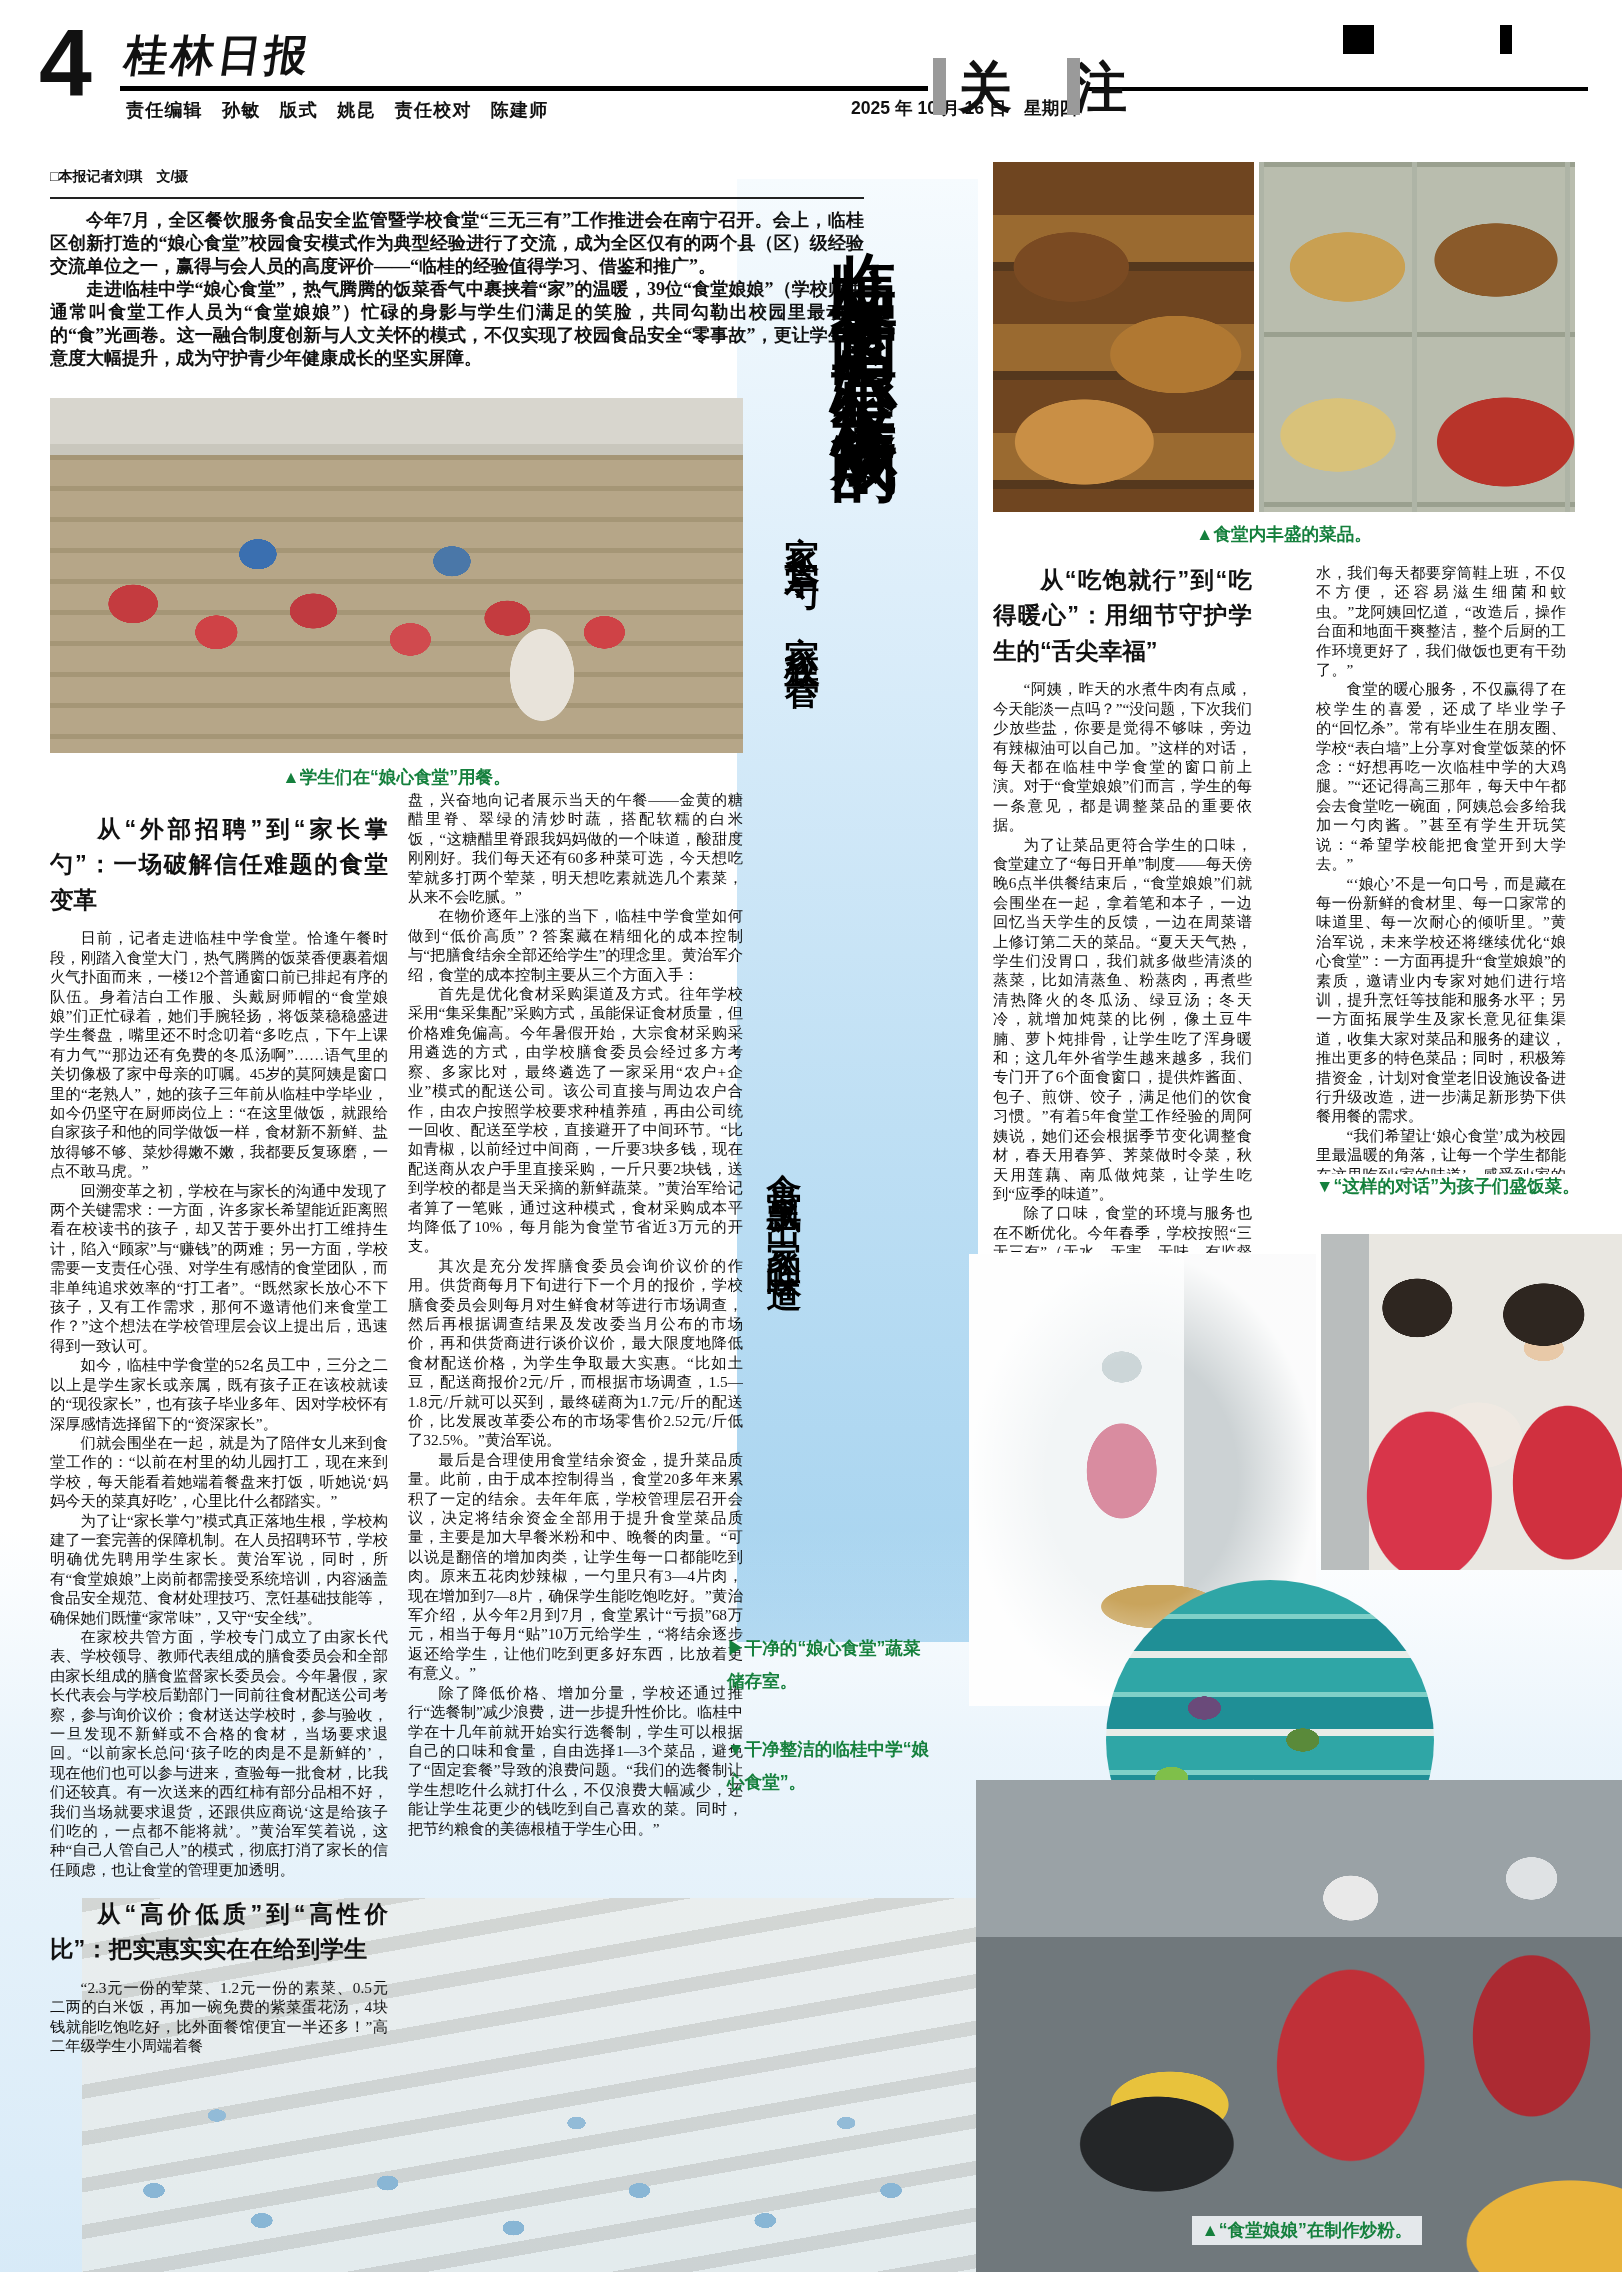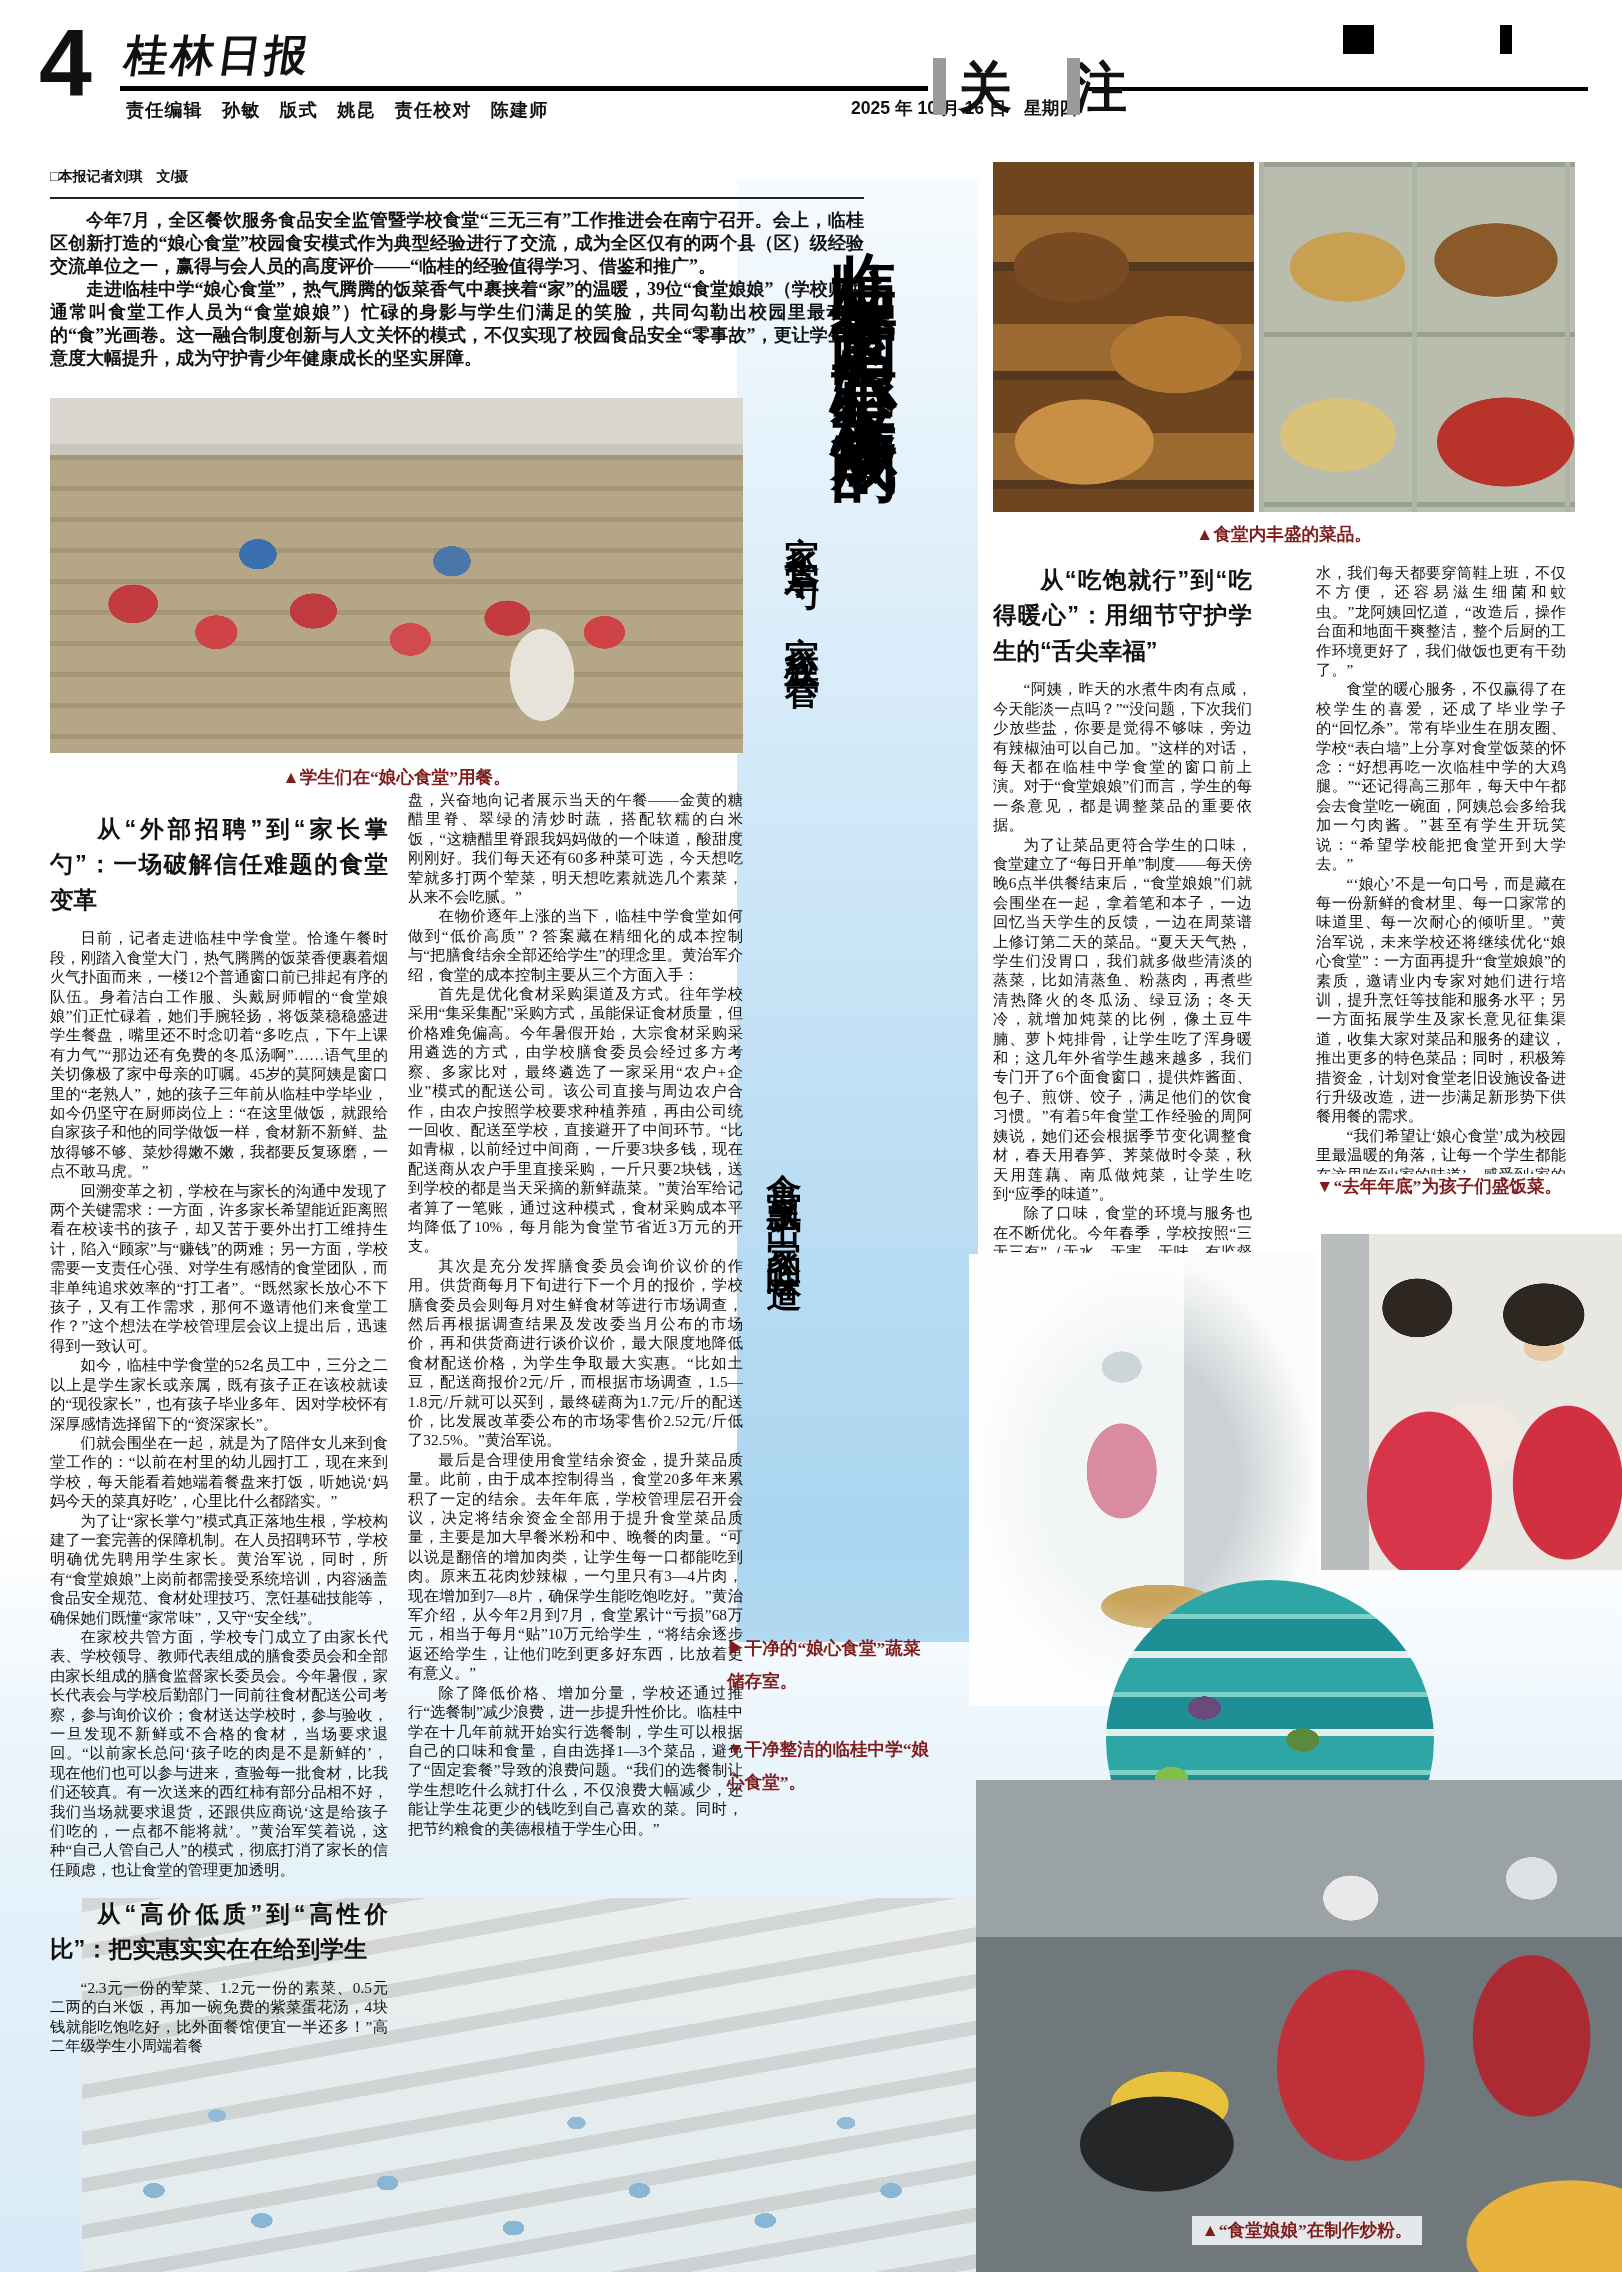--- a/index.html
+++ b/index.html
@@ -37,22 +37,22 @@
          background:linear-gradient(180deg,#f6fbfe 0%,#ddeefa 28%,#bedff4 65%,#a6d3ef 100%);}
   #wash{left:0;top:1528px;width:1622px;height:745px;z-index:0;
         background:linear-gradient(180deg,rgba(214,234,248,0) 0%,rgba(214,234,248,.5) 30%,rgba(189,220,242,.6) 100%);}
   #headline-main{left:820px;top:199px;height:1457px;writing-mode:vertical-rl;z-index:2;
         font-size:66px;font-weight:900;letter-spacing:11.8px;font-family:"Liberation Sans",sans-serif;color:#000;}
   .subhead{writing-mode:vertical-rl;font-size:35px;font-weight:bold;letter-spacing:13px;z-index:2;
         font-family:"Liberation Serif",serif;color:#000;}
   #subhead-upper{left:777px;top:508px;}
   #subhead-lower{left:759px;top:1145px;}
   
-  .caption{position:absolute;font-family:Liberation Serif, serif;font-weight:bold;font-size:17.6px;
-           line-height:1.9;z-index:4;color:#7f1d1d;}
+  .caption{position:absolute;font-family:Liberation Sans, sans-serif;font-weight:bold;font-size:17.6px;
+           line-height:1.9;z-index:4;color:#15803d;}
   .cap-center{text-align:center;}
   
   .photo{position:absolute;overflow:hidden;z-index:1;}
   .fade{position:absolute;inset:0;background:radial-gradient(closest-side,rgba(255,255,255,0) 55%,rgba(255,255,255,.92) 100%);}
   #photo-dining{left:50px;top:398px;width:693px;height:355px;
     background:
       radial-gradient(41px 32px at 12% 58%, #c43b3f 60%, transparent 61%),
       radial-gradient(35px 28px at 24% 66%, #cf4246 60%, transparent 61%),
       radial-gradient(39px 29px at 38% 60%, #c03a40 60%, transparent 61%),
       radial-gradient(34px 27px at 52% 68%, #d04a4e 60%, transparent 61%),
@@ -167,21 +167,21 @@
   <div class="photo" id="photo-counter"></div>
   <div class="photo" id="photo-serving">
       <div class="fade"></div>
     </div>
   <div class="photo" id="photo-veg"></div>
   <div class="photo" id="photo-hall"></div>
   <div class="photo" id="photo-wok"></div>
 
   <div class="caption cap-center" style="left:50px;top:761px;width:693px;">▲学生们在“娘心食堂”用餐。</div>
   <div class="caption cap-center" style="left:993px;top:518px;width:582px;">▲食堂内丰盛的菜品。</div>
-  <div class="caption" style="left:1316px;top:1174px;width:306px;line-height:1.4;">▼“去年年底”为孩子们盛饭菜。</div>
+  <div class="caption" style="left:1316px;top:1174px;width:306px;line-height:1.4;">▼“这样的对话”为孩子们盛饭菜。</div>
   <div class="caption" style="left:727px;top:1632px;width:203px;">▶干净的“娘心食堂”蔬菜储存室。</div>
   <div class="caption" style="left:727px;top:1733px;width:203px;">▼干净整洁的临桂中学“娘心食堂”。</div>
   <div class="caption" id="wok-caption">▲“食堂娘娘”在制作炒粉。</div>
 
   <div class="col" style="left:50px;top:812px;width:338px;height:1351px;">
     <div class="sec-head">从“外部招聘”到“家长掌勺”：一场破解信任难题的食堂变革</div>
     <div>
         <p>日前，记者走进临桂中学食堂。恰逢午餐时段，刚踏入食堂大门，热气腾腾的饭菜香便裹着烟火气扑面而来，一楼12个普通窗口前已排起有序的队伍。身着洁白工作服、头戴厨师帽的“食堂娘娘”们正忙碌着，她们手腕轻扬，将饭菜稳稳盛进学生餐盘，嘴里还不时念叨着“多吃点，下午上课有力气”“那边还有免费的冬瓜汤啊”……语气里的关切像极了家中母亲的叮嘱。45岁的莫阿姨是窗口里的“老熟人”，她的孩子三年前从临桂中学毕业，如今仍坚守在厨师岗位上：“在这里做饭，就跟给自家孩子和他的同学做饭一样，食材新不新鲜、盐放得够不够、菜炒得嫩不嫩，我都要反复琢磨，一点不敢马虎。”</p>
         <p>回溯变革之初，学校在与家长的沟通中发现了两个关键需求：一方面，许多家长希望能近距离照看在校读书的孩子，却又苦于要外出打工维持生计，陷入“顾家”与“赚钱”的两难；另一方面，学校需要一支责任心强、对学生有感情的食堂团队，而非单纯追求效率的“打工者”。“既然家长放心不下孩子，又有工作需求，那何不邀请他们来食堂工作？”这个想法在学校管理层会议上提出后，迅速得到一致认可。</p>
         <p>如今，临桂中学食堂的52名员工中，三分之二以上是学生家长或亲属，既有孩子正在该校就读的“现役家长”，也有孩子毕业多年、因对学校怀有深厚感情选择留下的“资深家长”。</p>

